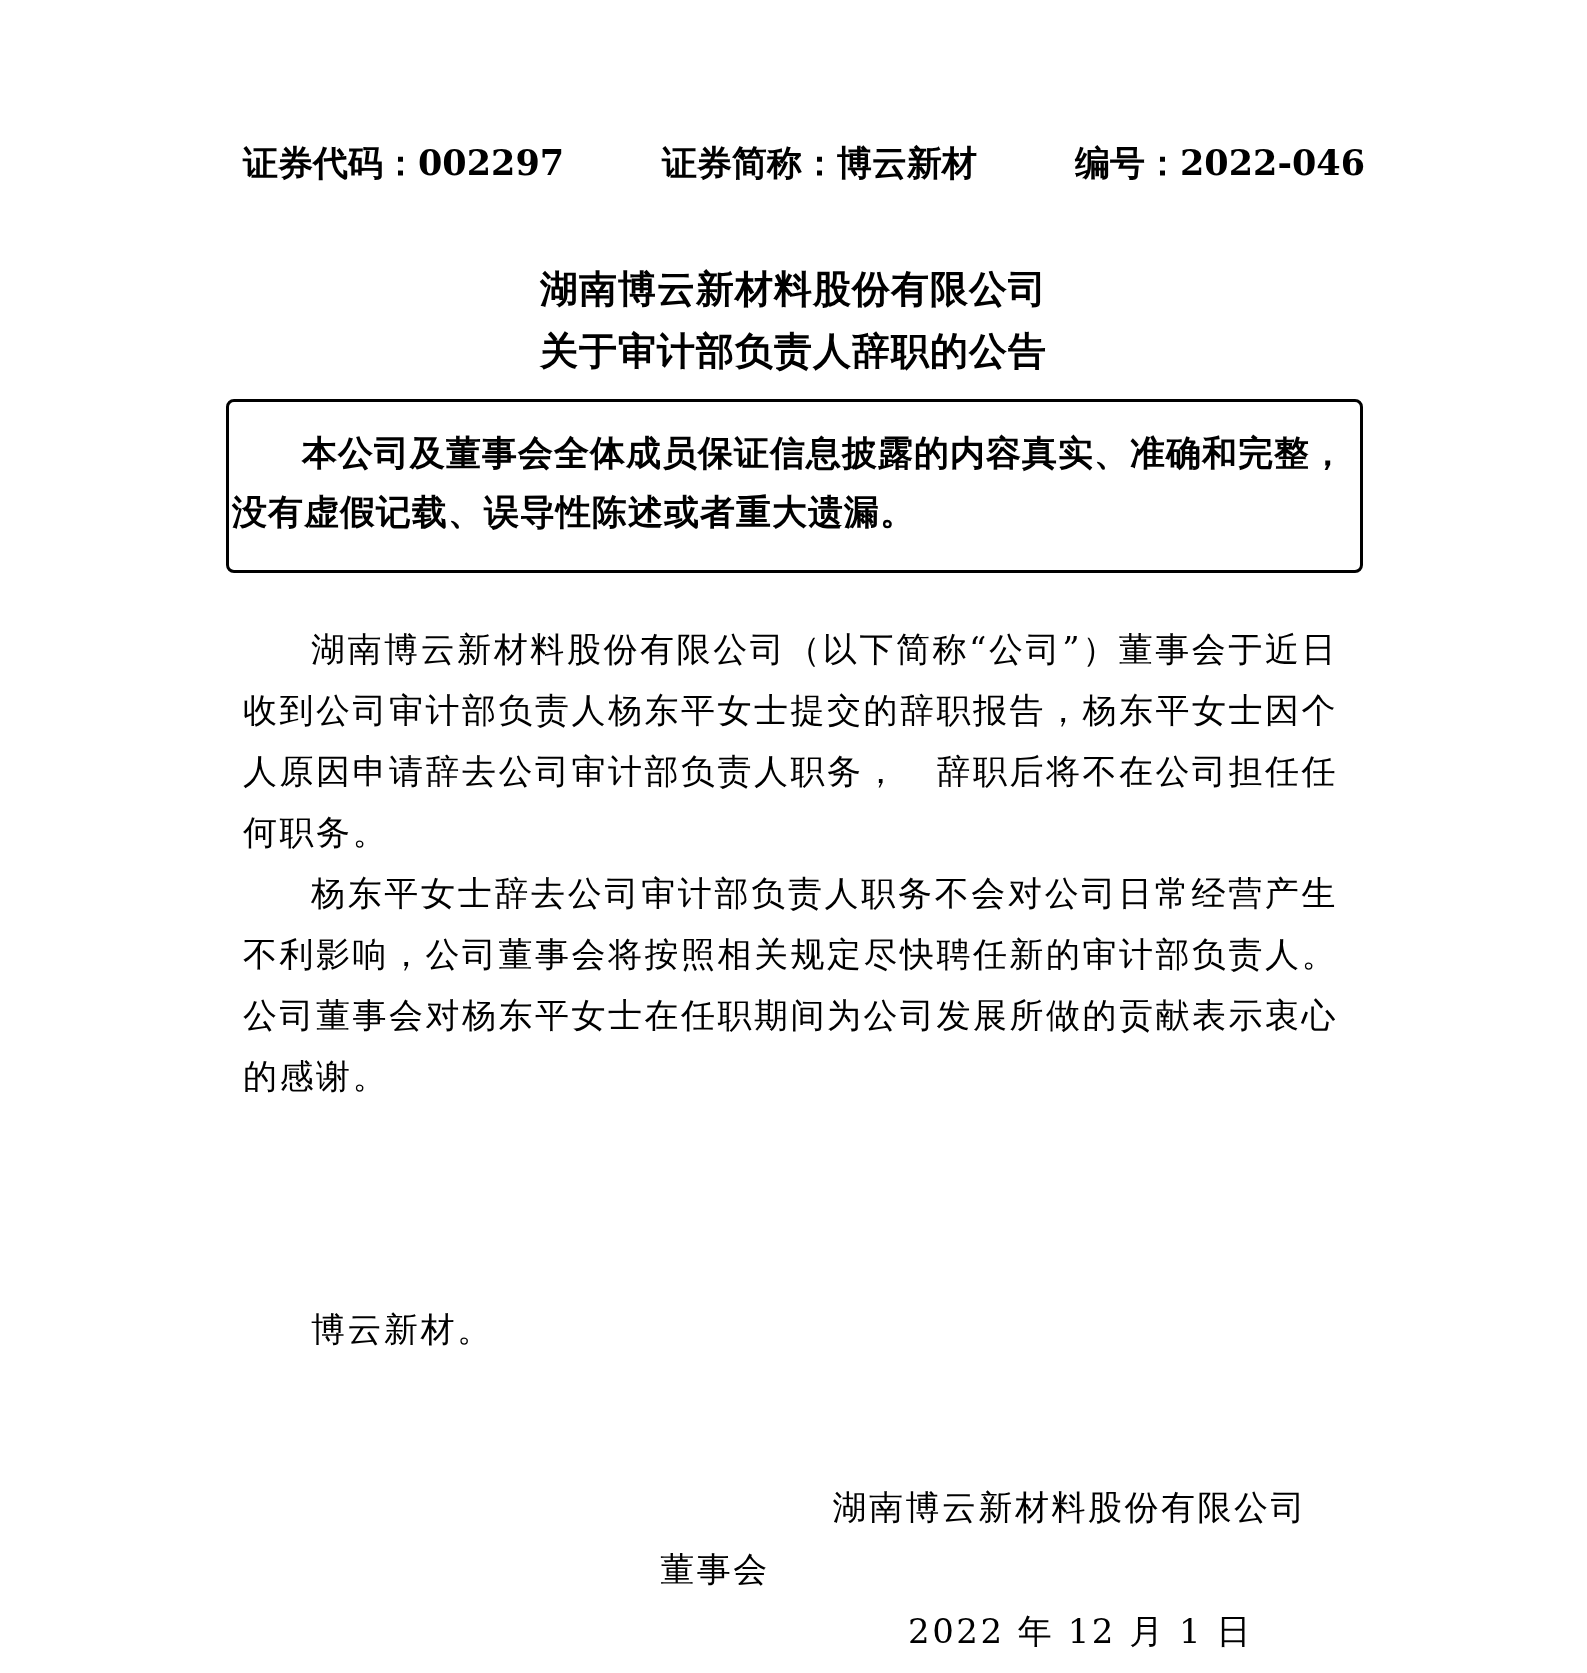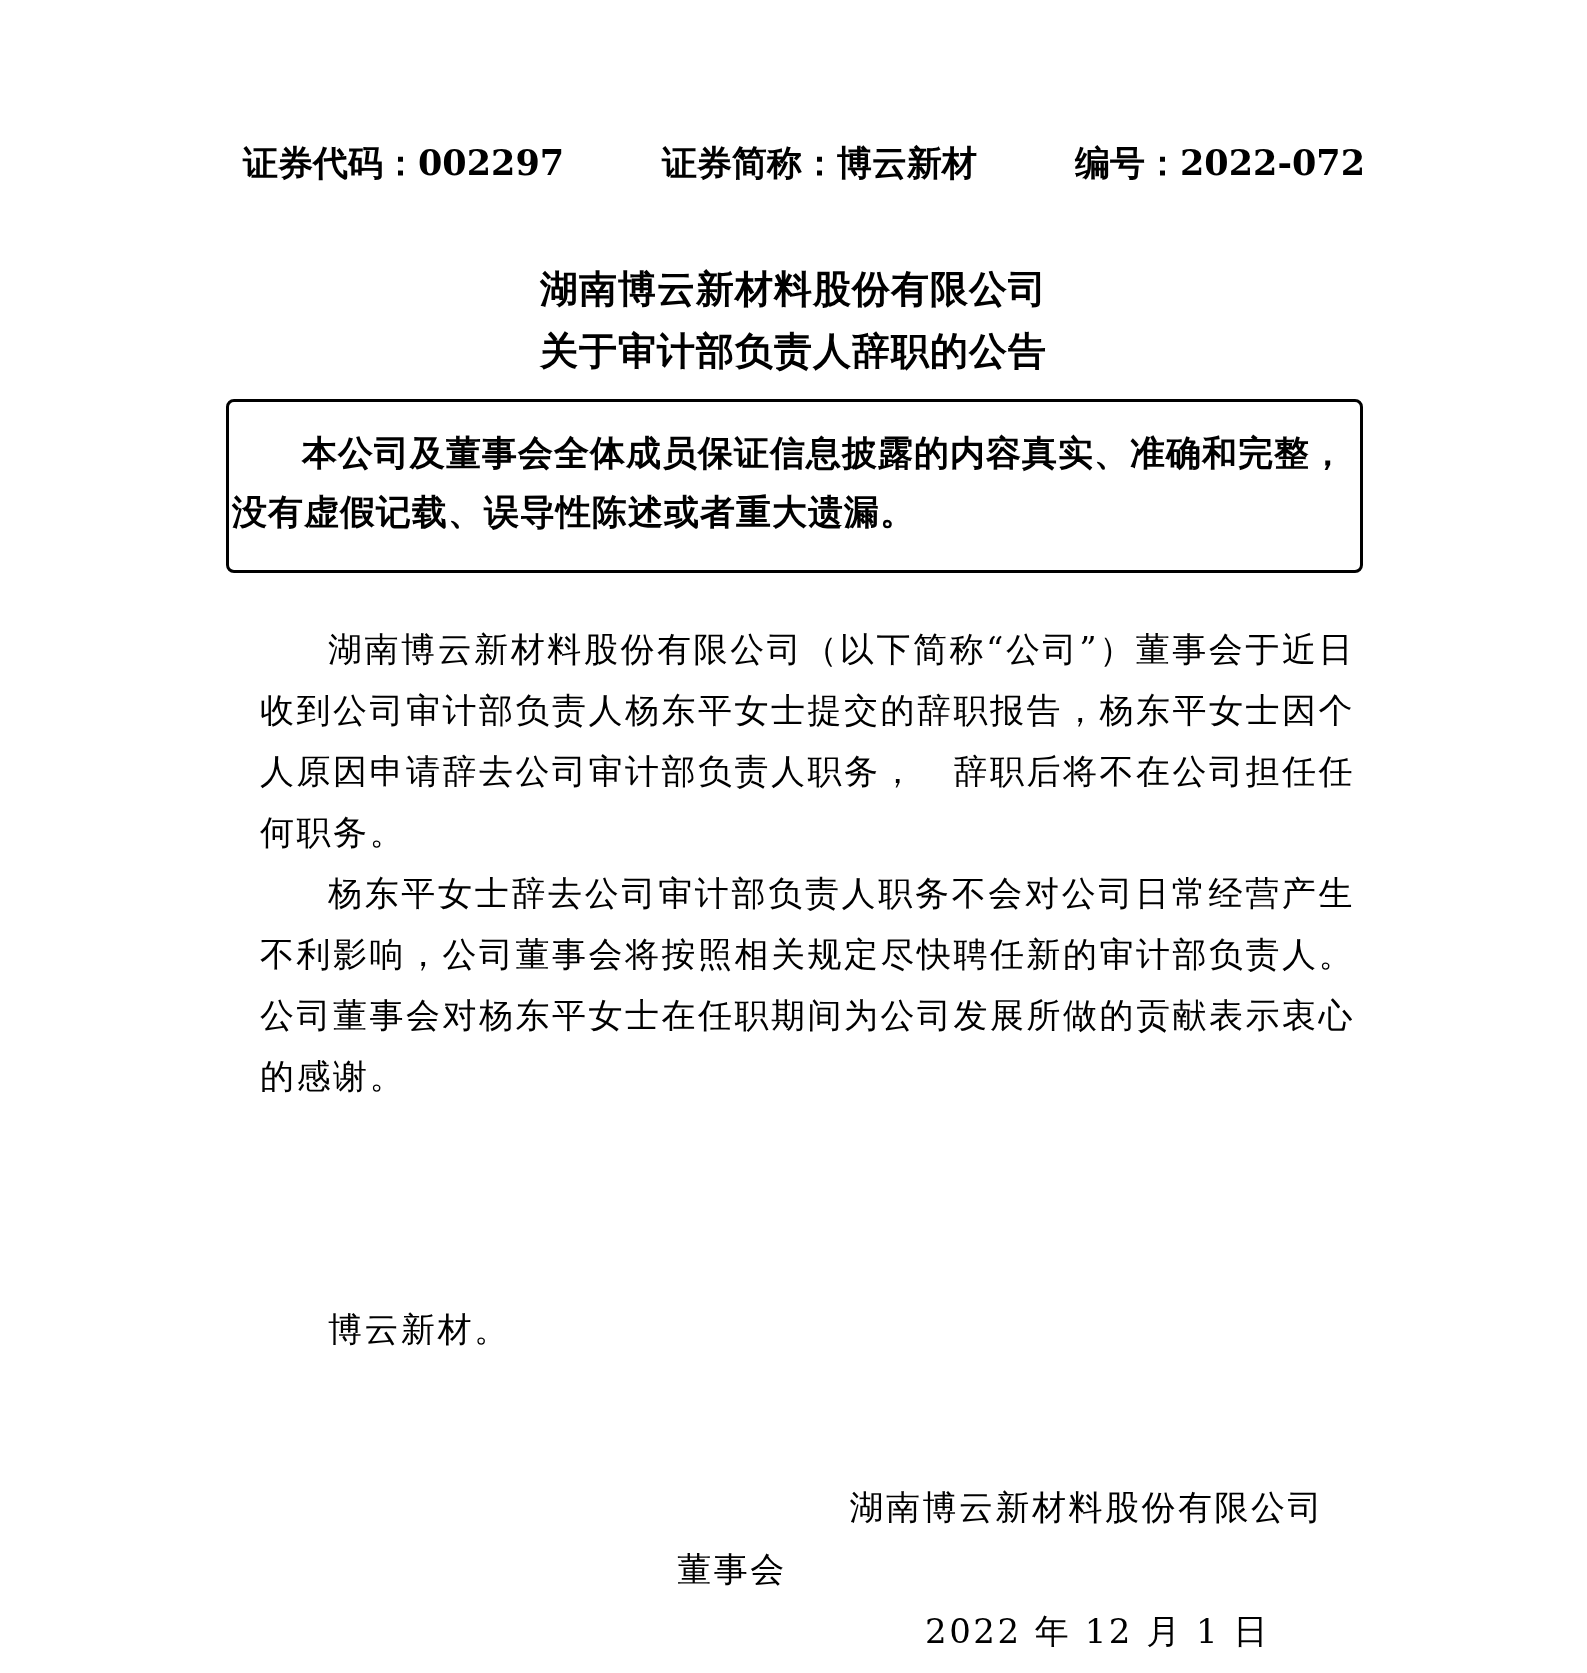--- a/index.html
+++ b/index.html
@@ -46,21 +46,21 @@
     padding: 21px 14px 0 3px;
     font-size: 35px;
     font-weight: bold;
     line-height: 59px;
     letter-spacing: 1px;
     text-align: justify;
   }
   .notice-box p { text-indent: 2em; }
   .doc-body {
     position: absolute;
-    left: 260px;
+    left: 243px;
     top: 619px;
     width: 1095px;
     font-size: 34px;
     line-height: 61px;
     letter-spacing: 2.5px;
     text-align: justify;
   }
   .doc-body p { text-indent: 2em; }
   .closing { margin-top: 192px; }
   .signature { margin-top: 116px; line-height: 62px; }
@@ -69,21 +69,21 @@
   .sig-date    { text-align: right; padding-right: 85px; }
 </style>
 </head>
 <body>
 
 <div class="page">
 
   <div class="header-row">
     <span>证券代码：002297</span>
     <span>证券简称：博云新材</span>
-    <span>编号：2022-072</span>
+    <span>编号：2022-046</span>
   </div>
 
   <div class="title-block">
     <div>湖南博云新材料股份有限公司</div>
     <div>关于审计部负责人辞职的公告</div>
   </div>
 
   <div class="notice-box">
     <p>本公司及董事会全体成员保证信息披露的内容真实、准确和完整，没有虚假记载、误导性陈述或者重大遗漏。</p>
   </div>

